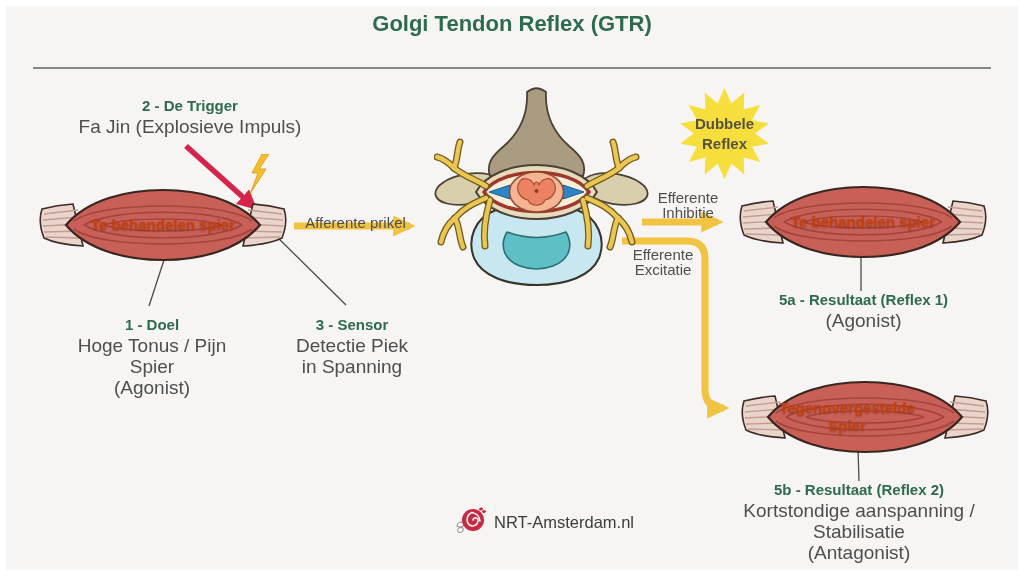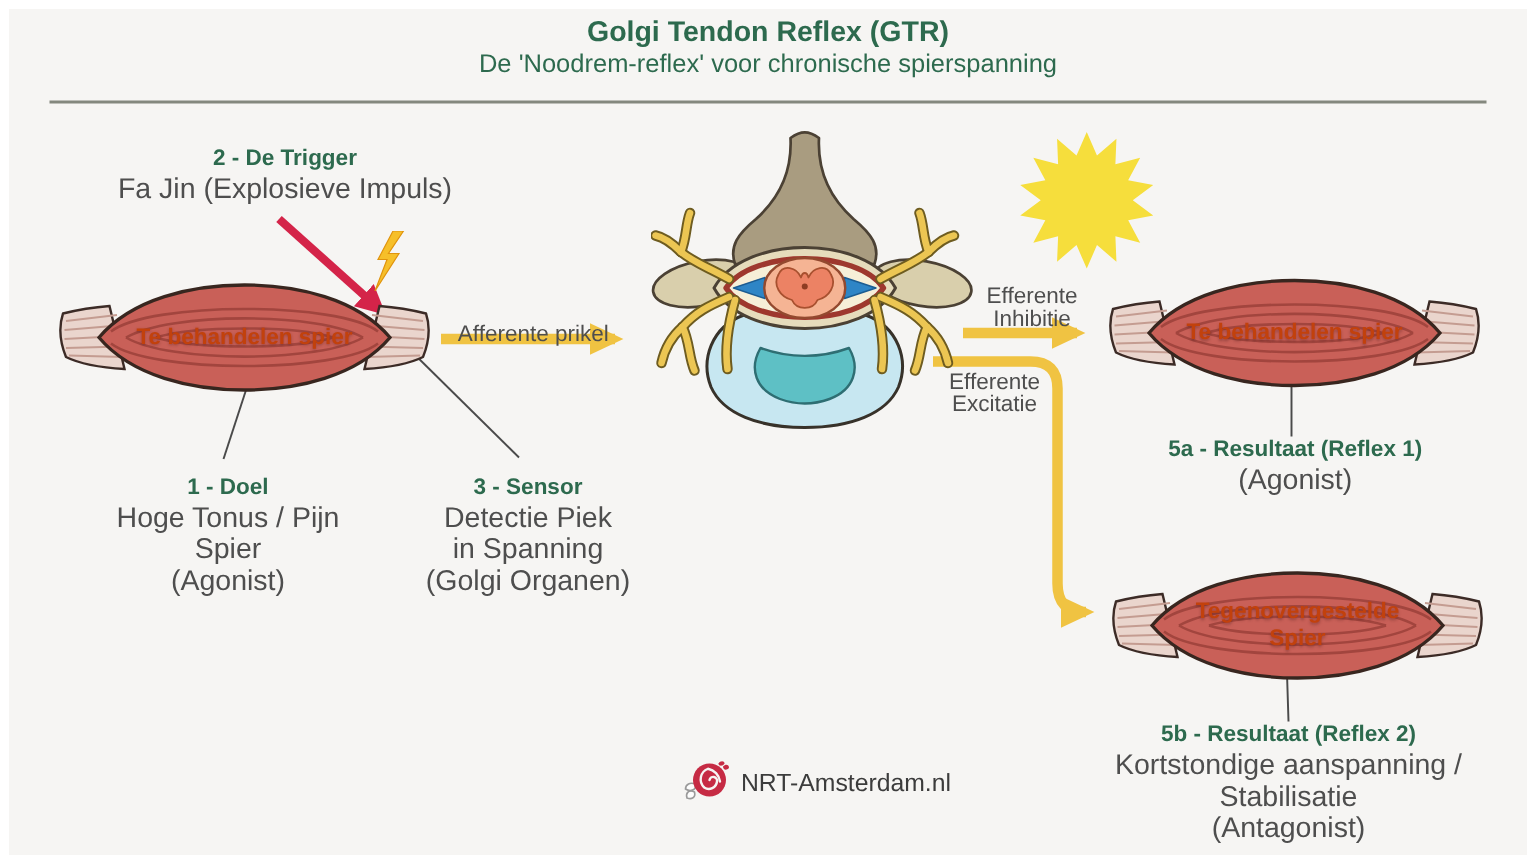--- a/index.html
+++ b/index.html
@@ -8,21 +8,21 @@
     background:#ffffff;
     font-family:"Liberation Sans", sans-serif;
     overflow:hidden;
   }
   #canvas{
     position:relative;width:1012px;height:564px;
     margin:6px;background:#f6f5f3;
   }
   .abs{position:absolute;}
   .center{text-align:center;}
-  .title{font-size:19px;font-weight:bold;color:#2d6a4e;}
+  .title{font-size:22px;font-weight:bold;color:#2d6a4e;}
   .subtitle{font-size:17px;color:#2d6a4e;}
   .divider{position:absolute;left:27px;top:61px;width:958px;height:2px;background:#84887e;}
   .lbl-green{font-size:15px;font-weight:bold;color:#2d6a4e;line-height:21px;}
   .lbl-gray{font-size:19px;color:#4e4e4e;line-height:21px;}
   .lbl-small{font-size:15px;color:#4e4e4e;line-height:15px;}
   .muscle-label{
     position:absolute;display:flex;align-items:center;justify-content:center;
     color:#c2410c;font-weight:bold;font-size:15px;text-align:center;line-height:18px;
     text-shadow:0 1px 2px rgba(60,20,20,.35);
     pointer-events:none;
@@ -55,21 +55,20 @@
           <path d="M46 39 C75 56 175 56 204 39"></path>
           <path d="M66 39 C92 31 158 31 184 39"></path>
           <path d="M66 39 C92 47 158 47 184 39"></path>
         </g>
       </g>
     </defs>
   </svg>
 
   <div class="abs center" style="left:0;top:5px;width:1012px;">
     <div class="title">Golgi Tendon Reflex (GTR)</div>
-    <div class="subtitle">De 'Noodrem-reflex' voor chronische spierspanning</div>
   </div>
   <div class="divider"></div>
 
   <svg class="abs" style="left:0;top:0;pointer-events:none" width="1012" height="564" viewBox="0 0 1012 564">
     <defs>
       <marker id="mYellow" markerWidth="3.6" markerHeight="3.6" refX="2.4" refY="1.5" orient="auto" markerUnits="strokeWidth">
         <path d="M0,0 L3.2,1.5 L0,3 Z" fill="#f0c342"></path>
       </marker>
       <marker id="mRed" markerWidth="4" markerHeight="4" refX="2.8" refY="1.8" orient="auto" markerUnits="strokeWidth">
         <path d="M0,0 L3.6,1.8 L0,3.6 Z" fill="#d42449"></path>
@@ -157,56 +156,59 @@
             <path d="M184 132 C179 142 180 152 176 161"></path>
           <path d="M149 114 C154 132 156 146 154 160"></path>
         </g>
       </g>
     </g>
   </svg>
 
   <svg class="abs" style="left:666px;top:80px" width="105" height="95" viewBox="0 0 100 96">
     <polygon fill="#f6de3c" points="50,2 56.9,17.8 70,6.6 69.3,23.8 86,19.3 77.9,34.5 94.8,37.8 81,48 94.8,58.2 77.9,61.5 86,76.7 69.3,72.2 70,89.4 56.9,78.2 50,94 43.1,78.2 30,89.4 30.7,72.2 14,76.7 22.1,61.5 5.2,58.2 19,48 5.2,37.8 22.1,34.5 14,19.3 30.7,23.8 30,6.6 43.1,17.8"></polygon>
   </svg>
+  <div class="badge-label" style="left:666px;top:80px;width:105px;height:95px;">
+    <span>Dubbele</span>
+    <span>Reflex</span>
+  </div>
 
   <div class="abs center lbl-small" style="left:637px;top:184px;width:90px;">
     <div>Efferente</div>
     <div>Inhibitie</div>
   </div>
   <div class="abs center lbl-small" style="left:612px;top:241px;width:90px;">
     <div>Efferente</div>
     <div>Excitatie</div>
   </div>
 
   <svg class="abs" style="left:732px;top:177px" width="250" height="78" viewBox="0 0 250 78">
       <use href="#muscleShape"></use>
     </svg>
   <div class="muscle-label" style="left:732px;top:177px;width:250px;height:78px;">
     <span>Te behandelen spier</span>
   </div>
 
   <svg class="abs" style="left:734px;top:372px" width="250" height="78" viewBox="0 0 250 78">
       <use href="#muscleShape"></use>
     </svg>
-  <div class="muscle-label" style="left:734px;top:372px;width:250px;height:78px;flex-direction:column;">
+  <div class="muscle-label" style="left:716px;top:372px;width:250px;height:78px;flex-direction:column;">
     <span>Tegenovergestelde</span>
     <span>Spier</span>
   </div>
 
   <div class="abs center" style="left:56px;top:308px;width:180px;">
     <div class="lbl-green">1 - Doel</div>
     <div class="lbl-gray">Hoge Tonus / Pijn Spier</div>
     <div class="lbl-gray">(Agonist)</div>
   </div>
 
   <div class="abs center" style="left:276px;top:308px;width:140px;">
     <div class="lbl-green">3 - Sensor</div>
     <div class="lbl-gray">Detectie Piek</div>
     <div class="lbl-gray">in Spanning</div>
-    <div class="lbl-gray">(Golgi Organen)</div>
   </div>
 
 
   <div class="abs center" style="left:720px;top:283px;width:275px;">
     <div class="lbl-green">5a - Resultaat (Reflex 1)</div>
     <div class="lbl-gray">(Agonist)</div>
   </div>
 
   <div class="abs center" style="left:693px;top:473px;width:320px;">
     <div class="lbl-green">5b - Resultaat (Reflex 2)</div>

